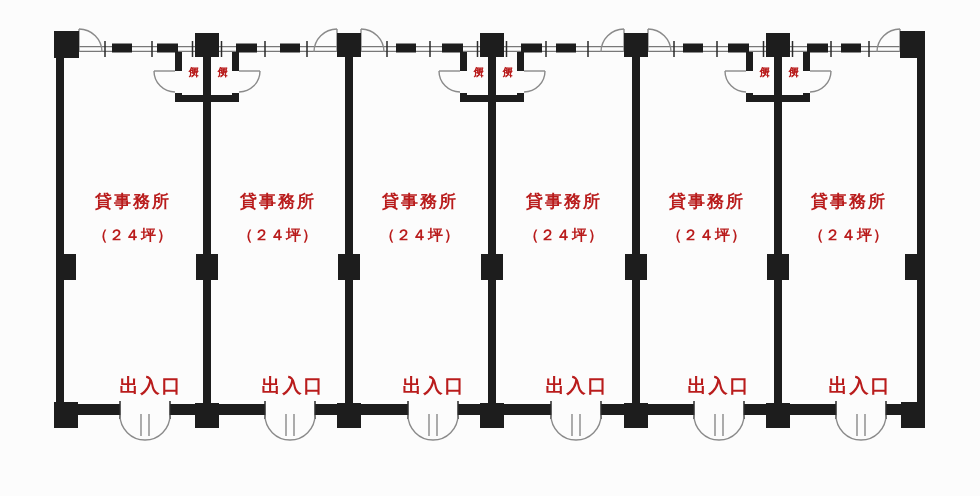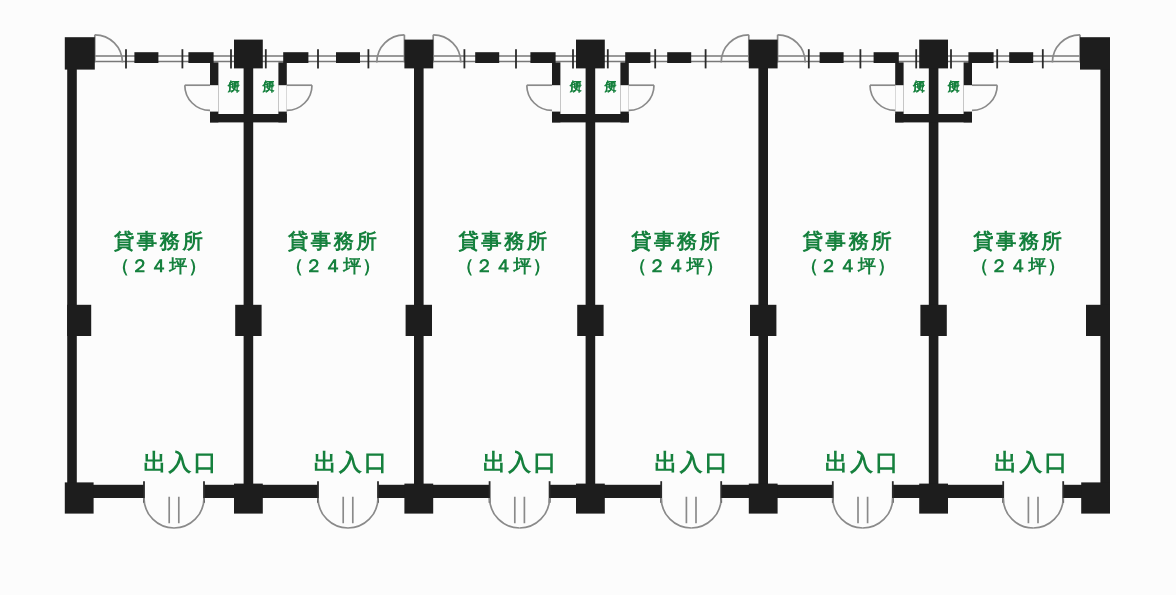--- a/index.html
+++ b/index.html
@@ -2,38 +2,39 @@
 <html><head>
 <meta charset="utf-8">
 <style>
   html,body{margin:0;padding:0;background:#ffffff;}
   #canvas{
     position:relative;
     width:980px;height:496px;
     background:#fcfcfc;
     overflow:hidden;
     font-family:"Liberation Sans","DejaVu Sans",sans-serif;
-    color:#15803d;
+    color:#b91c1c;
   }
   #drawing{position:absolute;left:0;top:0;}
   .ulabel{
     position:absolute;
     transform:translateX(-50%);
     text-align:center;
     white-space:nowrap;
   }
   .uname{
     font-size:17px;
     font-weight:bold;
     letter-spacing:2px;
   }
   .uarea{
     font-size:15px;
     font-weight:bold;
     letter-spacing:1px;
+    margin-top:13px;
   }
   .elabel{
     position:absolute;
     transform:translateX(-50%);
     font-size:19px;
     font-weight:bold;
     letter-spacing:2px;
     white-space:nowrap;
   }
   .tlabel{

